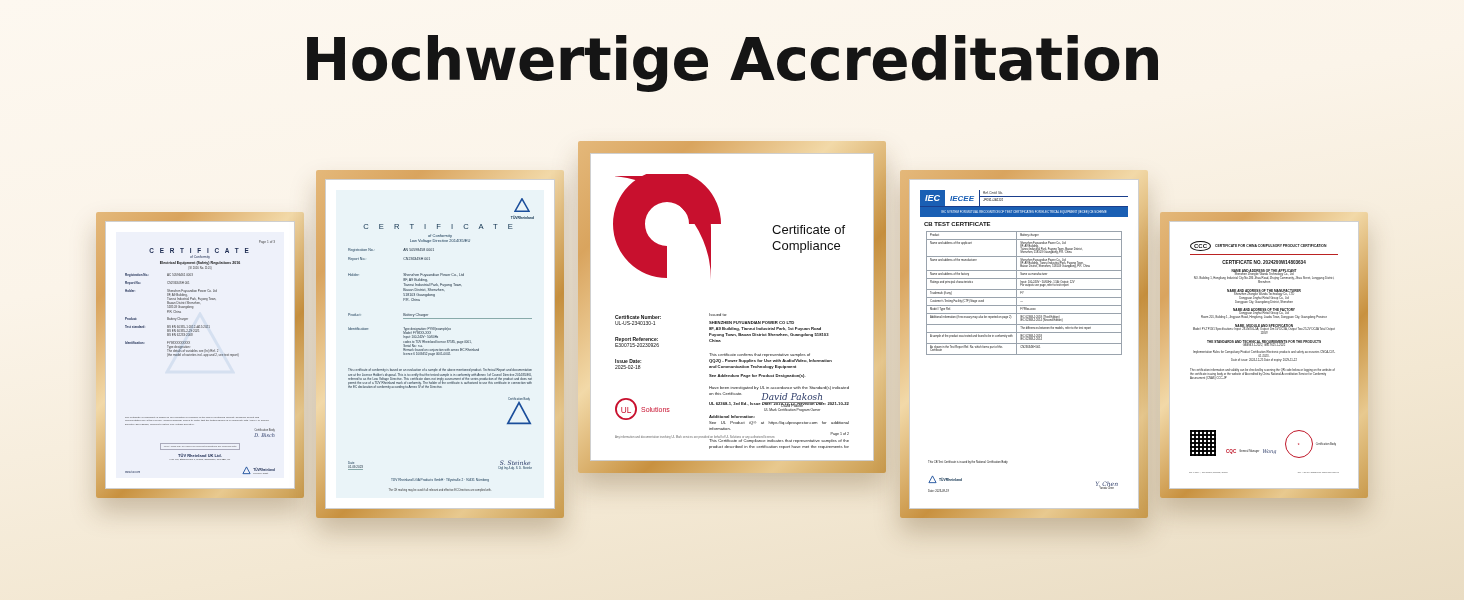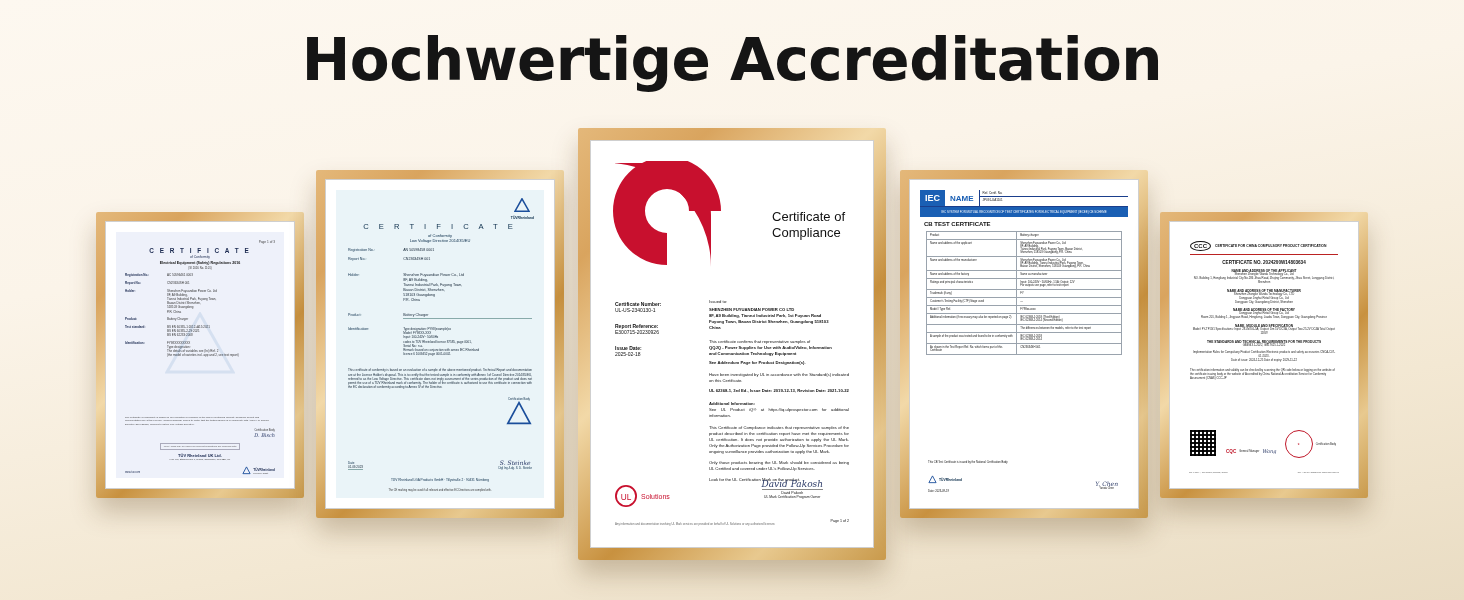--- a/index.html
+++ b/index.html
@@ -62,21 +62,21 @@
   
   #cert3 .doc{background:#fff;padding:14px 16px;}
   .c3-title{font-size:13px;color:#111;font-weight:normal;line-height:16px;}
   .c3-k{font-size:5px;font-weight:bold;color:#111;}
   .c3-v{font-size:5px;color:#111;}
   .c3-p{font-size:4.2px;line-height:6px;color:#111;text-align:justify;}
   .c3-arc{position:absolute;left:14px;top:12px;width:104px;height:104px;}
 
   
   #cert4 .doc{background:#fff;padding:0;}
-  .c4-top{display:flex;align-items:stretch;border-bottom:1px solid #1a3e8c;}
+  .c4-top{display:flex;align-items:stretch;border-bottom:1px solid #1a3e8c;font-style:italic;}
   .c4-iec{background:#1a5fb4;color:#fff;font-weight:bold;font-size:9px;padding:3px 5px;display:flex;align-items:center;}
   .c4-iecee{font-size:8px;font-weight:bold;color:#1a5fb4;padding:3px 5px;border-right:1px solid #1a3e8c;display:flex;align-items:center;}
   .c4-refbox{flex:1;display:flex;flex-direction:column;}
   .c4-refl{font-size:3px;color:#111;border-bottom:1px solid #1a3e8c;padding:1px 3px;}
   .c4-refv{font-size:3px;color:#111;padding:1px 3px;}
   .c4-banner{background:#1a5fb4;color:#fff;font-size:2.9px;line-height:4px;padding:3px 4px;text-align:center;}
   .c4-h{font-size:6px;font-weight:bold;color:#111;padding:4px;}
   .c4-tr{display:flex;border-top:1px solid #9aa3ad;}
   .c4-tk{width:46%;font-size:2.7px;color:#111;padding:2px 3px;border-right:1px solid #9aa3ad;}
   .c4-tv{width:54%;font-size:2.7px;color:#111;padding:2px 3px;}
@@ -251,21 +251,21 @@
           <div style="font-size:2.8px;color:#0b2d4a;">Digl Ing./Ldg. S. D. Steinke</div>
         </div>
       </div>
 
       <div style="position:absolute;left:12px;right:12px;bottom:16px;text-align:center;font-size:3.2px;color:#0b2d4a;">TÜV Rheinland LGA Products GmbH · Tillystraße 2 · 90431 Nürnberg</div>
       <div style="position:absolute;left:12px;right:12px;bottom:6px;text-align:center;font-size:2.6px;color:#333;">The CE marking may be used if all relevant and effective EC Directives are complied with.</div>
     </div>
   </div>
 </div>
 
-<div class="frame big" id="cert3" style="left:578px;top:128px;width:308px;height:432px;">
+<div class="frame big" id="cert3" style="left:578px;top:141px;width:308px;height:332px;">
   <div class="mat">
     <div class="doc">
       <div class="c3-arc">
         <svg width="104" height="104" viewBox="0 0 104 104">
           <path d="M52,0 A52,52 0 0,1 104,52 L104,104 A104,104 0 0,0 0,0 Z" fill="#c8102e" transform="translate(-8,0)"></path>
           <path d="M8,6 A62,62 0 0,1 96,94 L8,94 Z" fill="#ffffff" opacity="0"></path>
           <circle cx="12" cy="96" r="2" fill="none"></circle>
         </svg>
       </div>
       <div style="position:absolute;left:12px;top:10px;width:108px;height:104px;overflow:hidden;">
@@ -331,21 +331,21 @@
       <div style="position:absolute;right:14px;bottom:14px;font-size:3.6px;color:#111;">Page 1 of 2</div>
     </div>
   </div>
 </div>
 
 <div class="frame" id="cert4" style="left:900px;top:170px;width:248px;height:348px;">
   <div class="mat">
     <div class="doc">
       <div class="c4-top">
         <div class="c4-iec">IEC</div>
-        <div class="c4-iecee">NAME</div>
+        <div class="c4-iecee">IECEE</div>
         <div class="c4-refbox">
           <div class="c4-refl">Ref. Certif. No.</div>
           <div class="c4-refv">JP091-UA1101</div>
         </div>
       </div>
       <div class="c4-banner">IEC SYSTEM FOR MUTUAL RECOGNITION OF TEST CERTIFICATES FOR ELECTRICAL EQUIPMENT (IECEE) CB SCHEME</div>
       <div class="c4-h">CB TEST CERTIFICATE</div>
 
       <div style="border:1px solid #9aa3ad;margin:0 6px;">
         <div class="c4-tr" style="border-top:none;">

